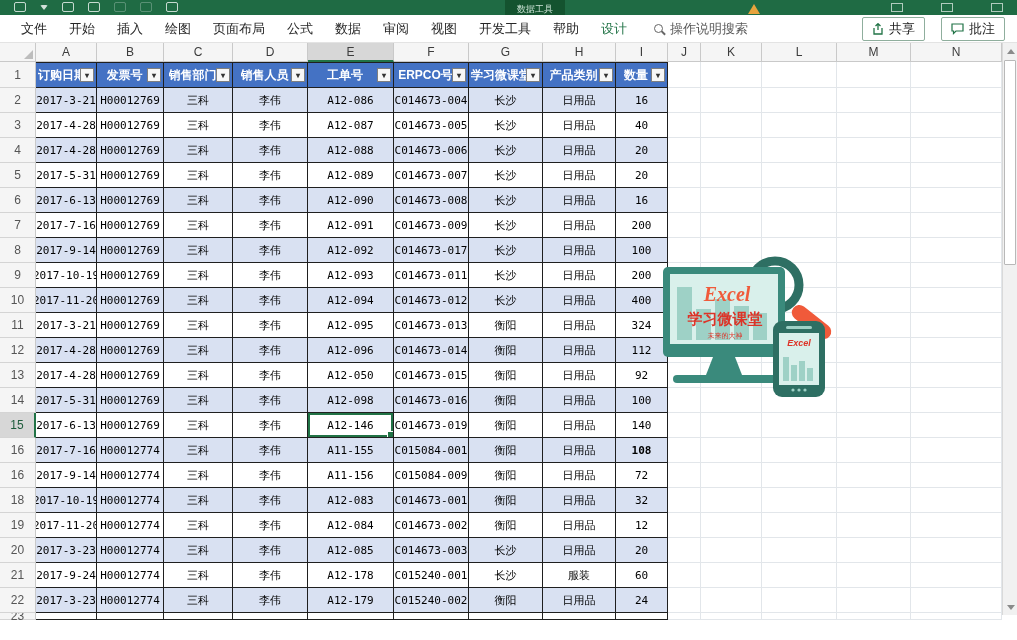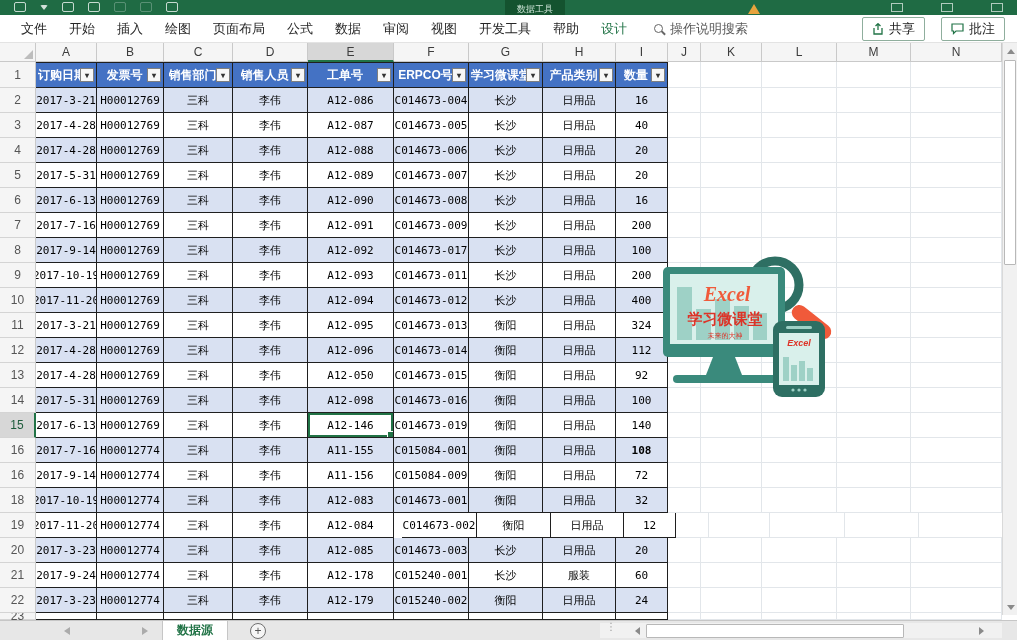--- a/index.html
+++ b/index.html
@@ -524,21 +524,21 @@
           <div class="cell light" style="width: 74px;"></div>
           <div class="cell light" style="width: 91px;"></div>
         </div>
         <div class="grow">
           <div class="gut">19</div>
           <div class="cell tbl" style="width: 61px;">2017-11-20</div>
           <div class="cell tbl" style="width: 67px;">H00012774</div>
           <div class="cell tbl" style="width: 69px;">三科</div>
           <div class="cell tbl" style="width: 75px;">李伟</div>
           <div class="cell tbl" style="width: 86px;">A12-084</div>
-          <div class="cell tbl" style="width: 75px; margin-left: 8px;">C014673-002</div>
+          <div class="cell tbl" style="width: 75px;">C014673-002</div>
           <div class="cell tbl" style="width: 74px;">衡阳</div>
           <div class="cell tbl" style="width: 73px;">日用品</div>
           <div class="cell tbl" style="width: 52px;">12</div>
           <div class="cell light" style="width: 33px;"></div>
           <div class="cell light" style="width: 61px;"></div>
           <div class="cell light" style="width: 75px;"></div>
           <div class="cell light" style="width: 74px;"></div>
           <div class="cell light" style="width: 91px;"></div>
         </div>
         <div class="grow">
@@ -647,32 +647,14 @@
       <div class="vs-up">
           <div class="tri-up"></div>
         </div>
       <div class="vs-thumb"></div>
       <div class="vs-down">
           <div class="tri-down"></div>
         </div>
     </div>
   </div>
 
-  <div class="tabbar">
-    <div class="nav-arrows">
-      <div class="na left"></div>
-      <div class="na right"></div>
-    </div>
-    <div class="sheet-tab">数据源</div>
-    <div class="add-sheet">+</div>
-    <div class="hscroll">
-      <div class="dots">⋮</div>
-      <div class="hs-left">
-          <div class="tri-left"></div>
-        </div>
-      <div class="hs-thumb"></div>
-      <div class="hs-right">
-          <div class="tri-right"></div>
-        </div>
-    </div>
-  </div>
 
 </div>
 
 </body></html>

